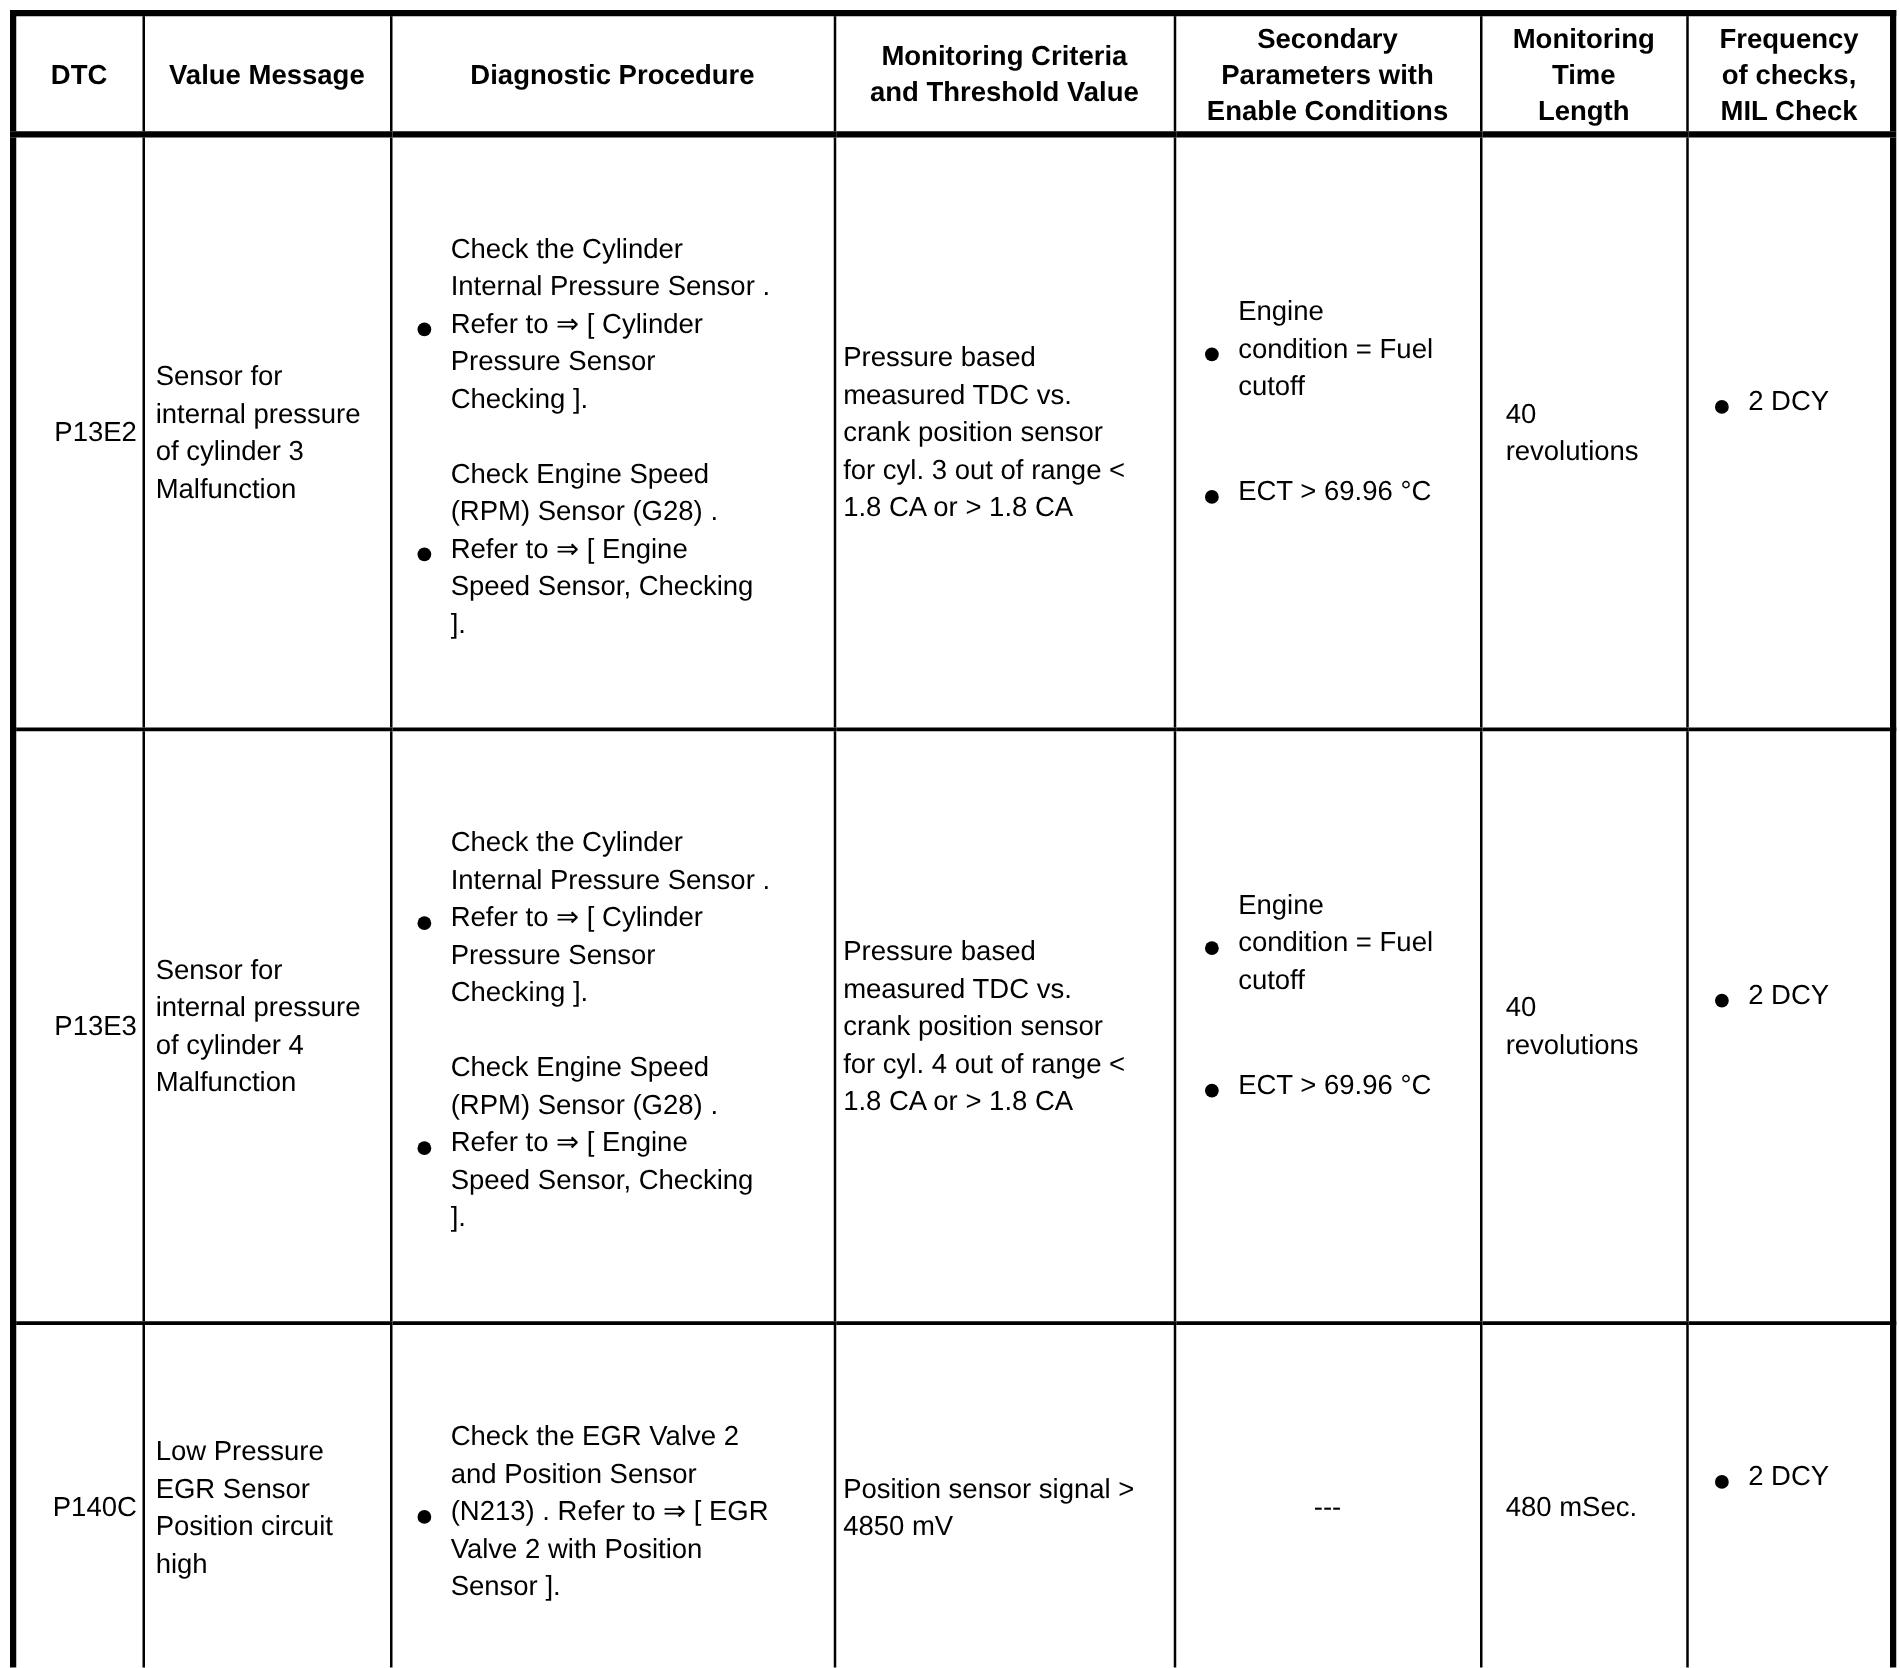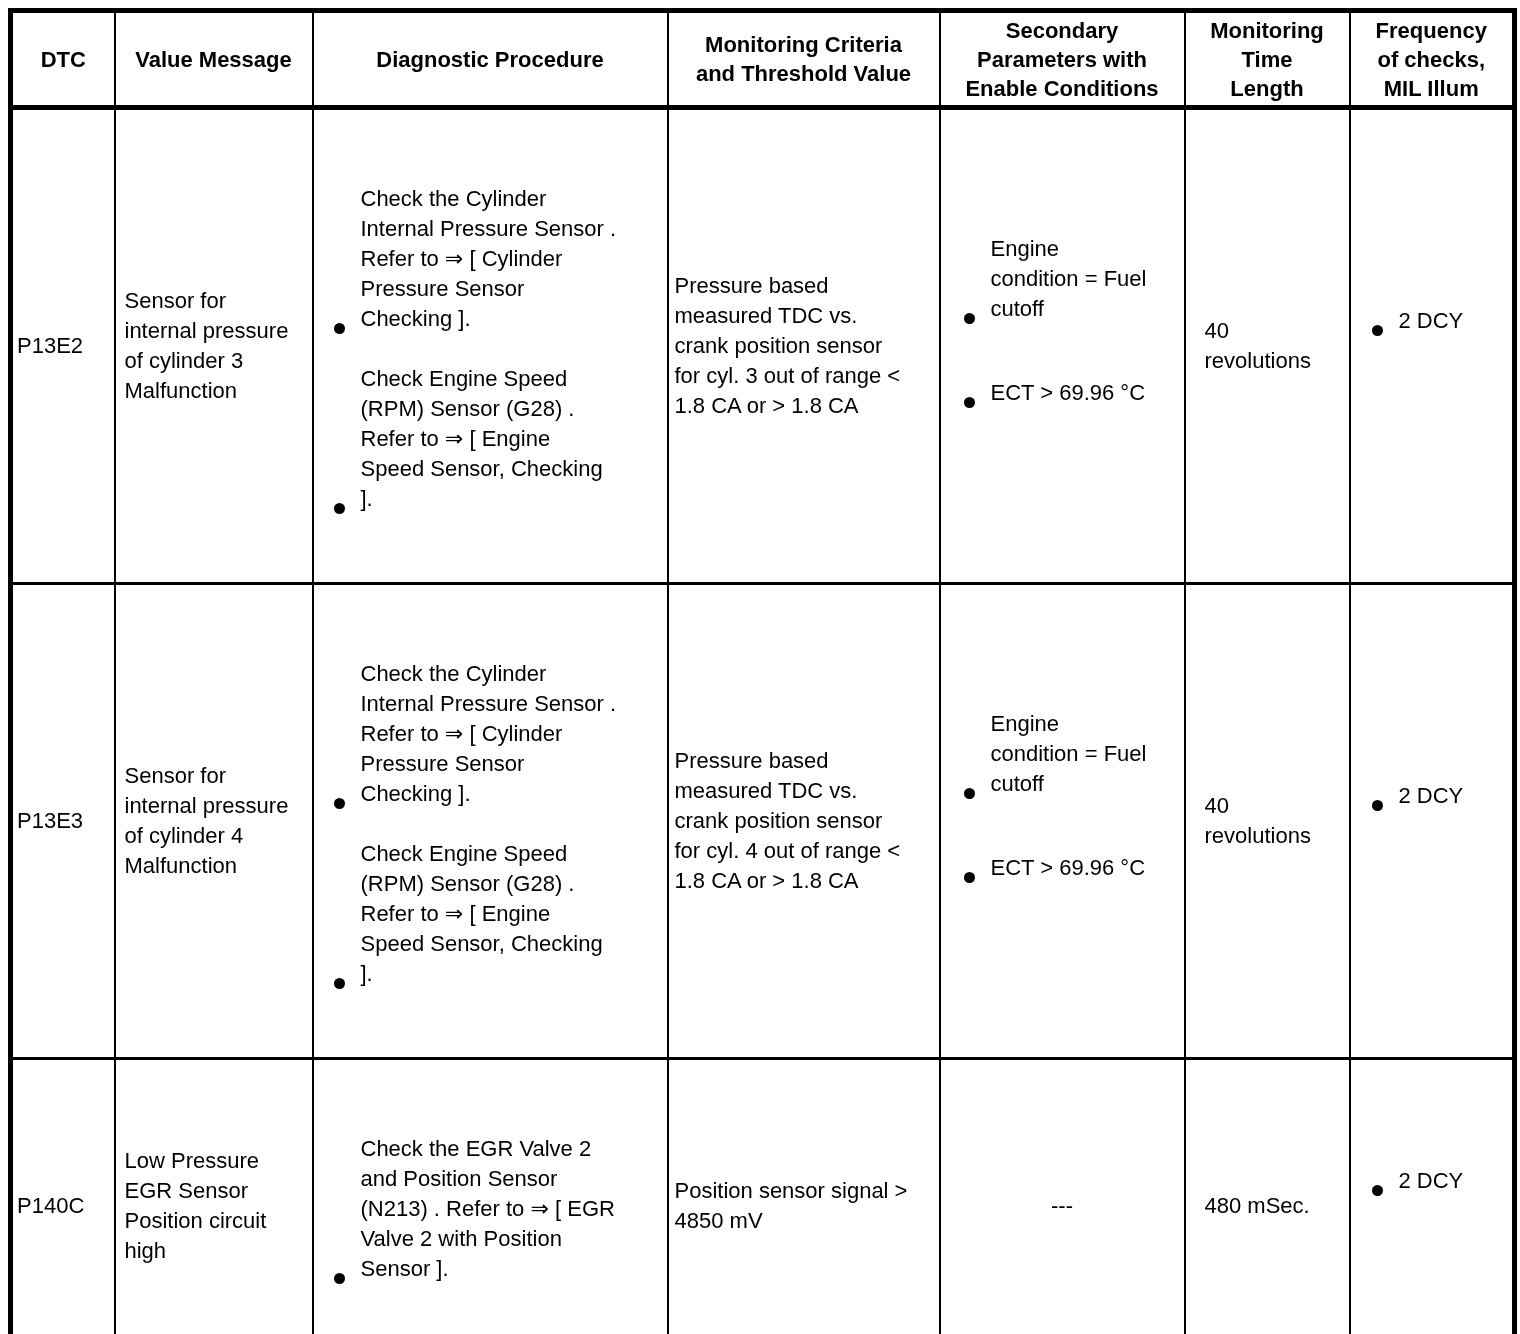--- a/index.html
+++ b/index.html
@@ -40,31 +40,31 @@
     vertical-align: middle;
     white-space: pre-line;
     border-top-width: 3px;
     border-bottom-width: 3px;
   }
   tr.header-row { height: 97px; }
   tr.row-0 { height: 391px; }
   tr.row-1 { height: 393px; }
   tr.row-2 { height: 218px; }
 
-  td.cell-dtc   { text-align: left; padding: 0 4px; }
+  td.cell-dtc   { text-align: right; padding: 0 4px; }
   td.cell-error { padding: 0 6px 0 9px; }
   td.cell-diag  { vertical-align: top; padding: 14px 8px 8px 20px; }
   td.cell-malf  { padding: 0 6px 0 6px; }
   td.cell-sec   { padding: 0 4px 0 23px; margin-left: 40px; }
   td.cell-sec.dash { text-align: center; padding: 0 4px; }
   td.cell-mon   { padding: 0 4px 0 19px; }
   td.cell-freq  { padding: 0 4px 0 21px; margin-left: 40px; }
 
   ul.bullets { list-style: none; margin: 0; padding: 0; }
-  ul.bullets li { display: flex; align-items: flex-end; }
+  ul.bullets li { display: flex; align-items: center; }
   td.cell-diag ul.bullets li + li { }
   td.cell-sec  ul.bullets li + li { margin-top: 24px; }
   .bullet {
     width: 11px; height: 11px;
     border-radius: 50%;
     background: #000;
     flex: 0 0 11px;
     margin: 9px 16px 0 0;
   }
   .li-text { white-space: pre-line; }
@@ -92,21 +92,21 @@
         <th>Monitoring Criteria
 and Threshold Value</th>
         <th>Secondary
 Parameters with
 Enable Conditions</th>
         <th>Monitoring
 Time
 Length</th>
         <th>Frequency
 of checks,
-MIL Illum</th>
+MIL Check</th>
       </tr>
     </thead>
     <tbody>
 
       <tr class="row-0">
         <td class="cell-dtc">P13E2</td>
         <td class="cell-error">Sensor for
 internal pressure
 of cylinder 3
 Malfunction</td>

